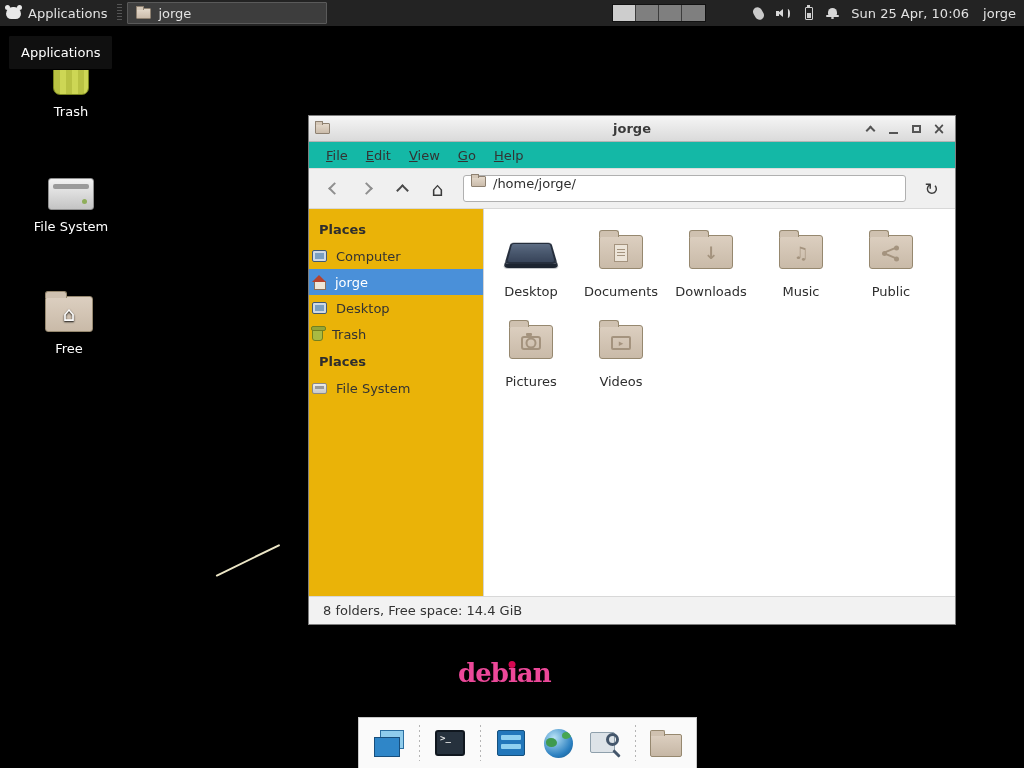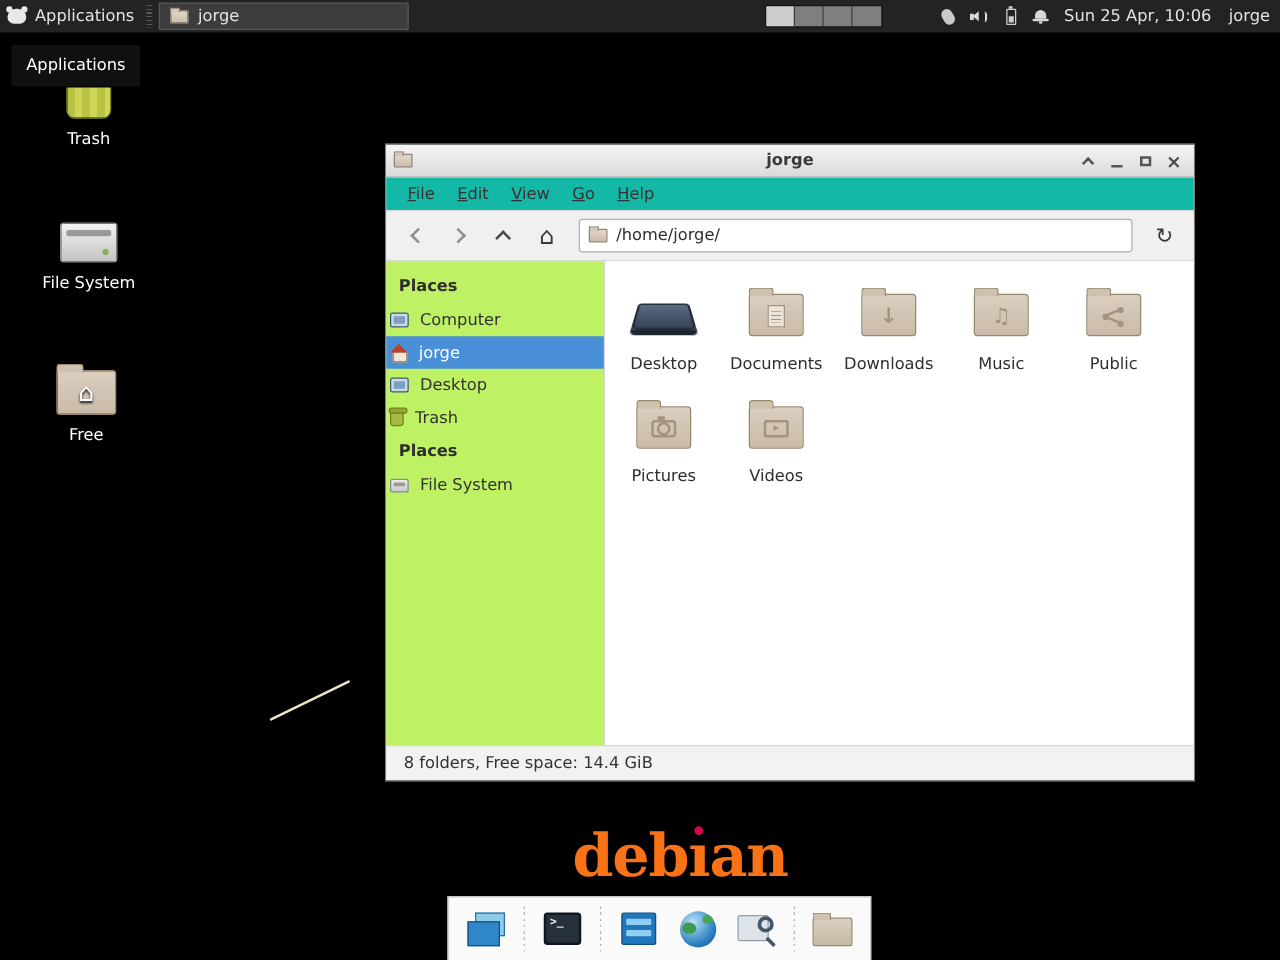--- a/index.html
+++ b/index.html
@@ -45,21 +45,21 @@
     background:repeating-linear-gradient(90deg,#b9c243 0 6px,#cdd655 6px 12px)}
   .trash-big::before{content:"";position:absolute;left:-4px;top:-6px;width:42px;height:6px;background:#aab637;border:1px solid #79851f;border-radius:3px}
   .drive-big{width:46px;height:32px;margin-top:10px;background:linear-gradient(#f2f2f2,#c4c4c4);border:1px solid #8f8f8f;border-radius:3px;position:relative}
   .drive-big::before{content:"";position:absolute;left:4px;right:4px;top:5px;height:5px;background:#9a9a9a;border-radius:2px}
   .drive-big::after{content:"";position:absolute;right:6px;bottom:5px;width:5px;height:5px;background:#8fae5a;border-radius:50%}
   .folder48{width:48px;height:36px;margin-top:8px;background:linear-gradient(#dccfc0,#c9baa8);border:1px solid #96886f;border-radius:3px;position:relative}
   .folder48::before{content:"";position:absolute;top:-6px;left:-1px;width:20px;height:6px;background:#cfc1b0;border:1px solid #96886f;border-bottom:none;border-radius:3px 3px 0 0}
   .folder48 .glyph-house{position:absolute;inset:0;display:flex;align-items:center;justify-content:center;color:#fff;font-size:20px}
 
   
-  .debian-logo{position:absolute;left:458px;top:658px;font-family:"DejaVu Serif","Liberation Serif",serif;font-weight:bold;font-size:47px;color:#f97316;letter-spacing:-1px}
+  .debian-logo{position:absolute;left:458px;top:658px;font-family:"DejaVu Serif","Liberation Serif",serif;font-weight:bold;font-size:26px;color:#ec4899;letter-spacing:-1px}
   .logo-i{position:relative;display:inline-block}
   .logo-i::after{content:"";position:absolute;left:50%;transform:translateX(-50%);top:3px;width:7px;height:7px;border-radius:50%;background:#d70751}
 
   .stray-line{position:absolute;left:216px;top:575px;width:71px;height:2px;background:#ece6c6;transform:rotate(-26deg);transform-origin:left center;border-radius:1px}
 
   
   .window{position:absolute;left:308px;top:115px;width:648px;height:510px;background:#f0f0f0;border:1px solid #7e7e7e;
     box-shadow:0 4px 16px rgba(0,0,0,.55);display:flex;flex-direction:column;z-index:20}
   .titlebar{height:26px;background:linear-gradient(#f5f5f5,#dadada);border-bottom:1px solid #b4b4b4;display:flex;align-items:center;position:relative;padding:0 6px;flex:0 0 auto}
   .titlebar .title{position:absolute;left:0;right:0;text-align:center;font-weight:bold;color:#3a3a3a}
@@ -75,24 +75,24 @@
   .close-glyph{font-size:15px;font-weight:bold}
 
   .menubar{height:27px;background:#14b8a6;border-bottom:1px solid #dcdcdc;display:flex;align-items:center;padding-left:8px;flex:0 0 auto}
   .menu-item{display:inline-block;padding:4px 9px;color:#333}
   .menu-item::first-letter{text-decoration:underline}
 
   .toolbar{height:40px;background:#f0f0f0;border-bottom:1px solid #d8d8d8;display:flex;align-items:center;padding:0 8px;gap:4px;flex:0 0 auto}
   .tool-btn{width:31px;height:30px;display:flex;align-items:center;justify-content:center;border-radius:3px;color:#3a3a3a}
   .home-glyph{font-size:19px}
   .reload-glyph{font-size:17px}
-  .pathbar{flex:1;height:27px;background:#fff;border:1px solid #b0b0b0;border-radius:3px;display:flex;align-items:center;gap:7px;padding:0 7px;margin:0 6px;color:#2e2e2e}
+  .pathbar{flex:1;height:27px;background:#fff;border:1px solid #b0b0b0;border-radius:3px;display:flex;gap:7px;padding:0 7px;margin:0 6px;color:#2e2e2e}
 
   .win-body{flex:1;display:flex;min-height:0}
-  .sidebar{width:175px;background:#bef264;border-right:1px solid #d4d4d4;padding-top:6px;color:#333;flex:0 0 auto}
+  .sidebar{width:175px;background:#eab308;border-right:1px solid #d4d4d4;padding-top:6px;color:#333;flex:0 0 auto}
   .side-header{font-weight:bold;padding:7px 10px 6px;color:#2e2e2e}
   .side-item{display:flex;align-items:center;gap:9px;height:26px;padding-left:3px}
   .side-item.selected{background:#4a90d9;color:#fff}
   .mi{flex:0 0 auto}
   .mi-computer{width:15px;height:12px;background:#cfd9e4;border:1px solid #415a74;border-radius:2px;position:relative}
   .mi-computer::after{content:"";position:absolute;left:2px;top:2px;right:2px;bottom:2px;background:#7ba0c0}
   .mi-house{position:relative;width:14px;height:14px}
   .mi-house::before{content:"";position:absolute;top:6px;left:2px;width:10px;height:7px;background:#efe7d7;border:1px solid #8a6f5a}
   .mi-house::after{content:"";position:absolute;top:0;left:0;border-left:7px solid transparent;border-right:7px solid transparent;border-bottom:7px solid #b5432f}
   .mi-trash{width:11px;height:13px;background:#a9ba42;border:1px solid #73801f;border-radius:2px 2px 3px 3px;position:relative;margin-top:1px}

